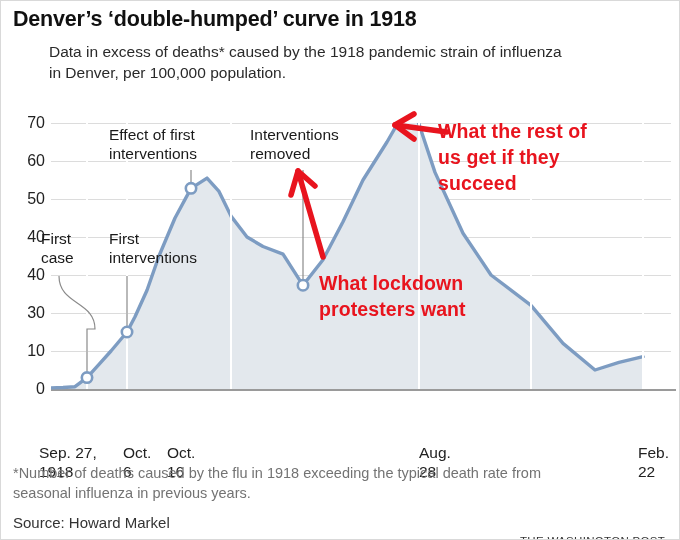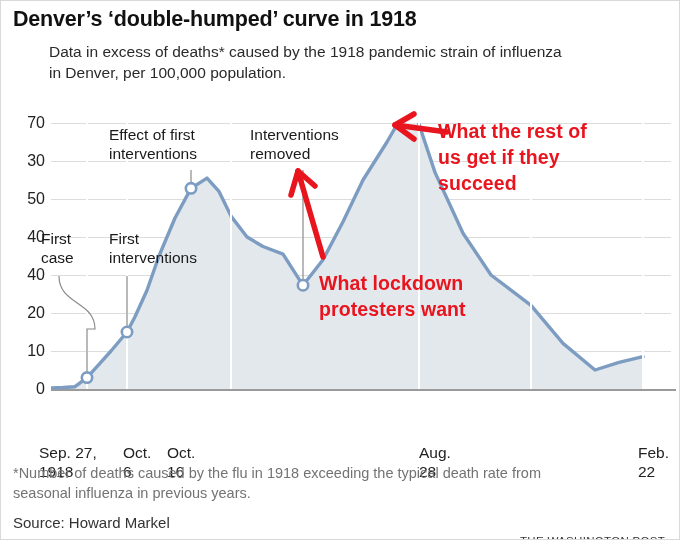--- a/index.html
+++ b/index.html
@@ -84,25 +84,25 @@
 
 <div id="page">
 
   <div class="title">Denver’s ‘double-humped’ curve in 1918</div>
   <div class="subtitle">Data in excess of deaths* caused by the 1918 pandemic strain of influenza in Denver, per 100,000 population.</div>
 
   <div class="chart">
 
     <div class="ylabels">
       <div class="ylabel" style="top:-8px">70</div>
-      <div class="ylabel" style="top:30px">30</div>
+      <div class="ylabel" style="top:30px">60</div>
       <div class="ylabel" style="top:68px">50</div>
       <div class="ylabel" style="top:106px">40</div>
       <div class="ylabel" style="top:144px">40</div>
-      <div class="ylabel" style="top:182px">20</div>
+      <div class="ylabel" style="top:182px">30</div>
       <div class="ylabel" style="top:220px">10</div>
       <div class="ylabel" style="top:258px">0</div>
     </div>
 
     <div class="plot">
 
       <div class="gridline" style="top:0px"></div>
       <div class="gridline" style="top:38px"></div>
       <div class="gridline" style="top:76px"></div>
       <div class="gridline" style="top:114px"></div>

